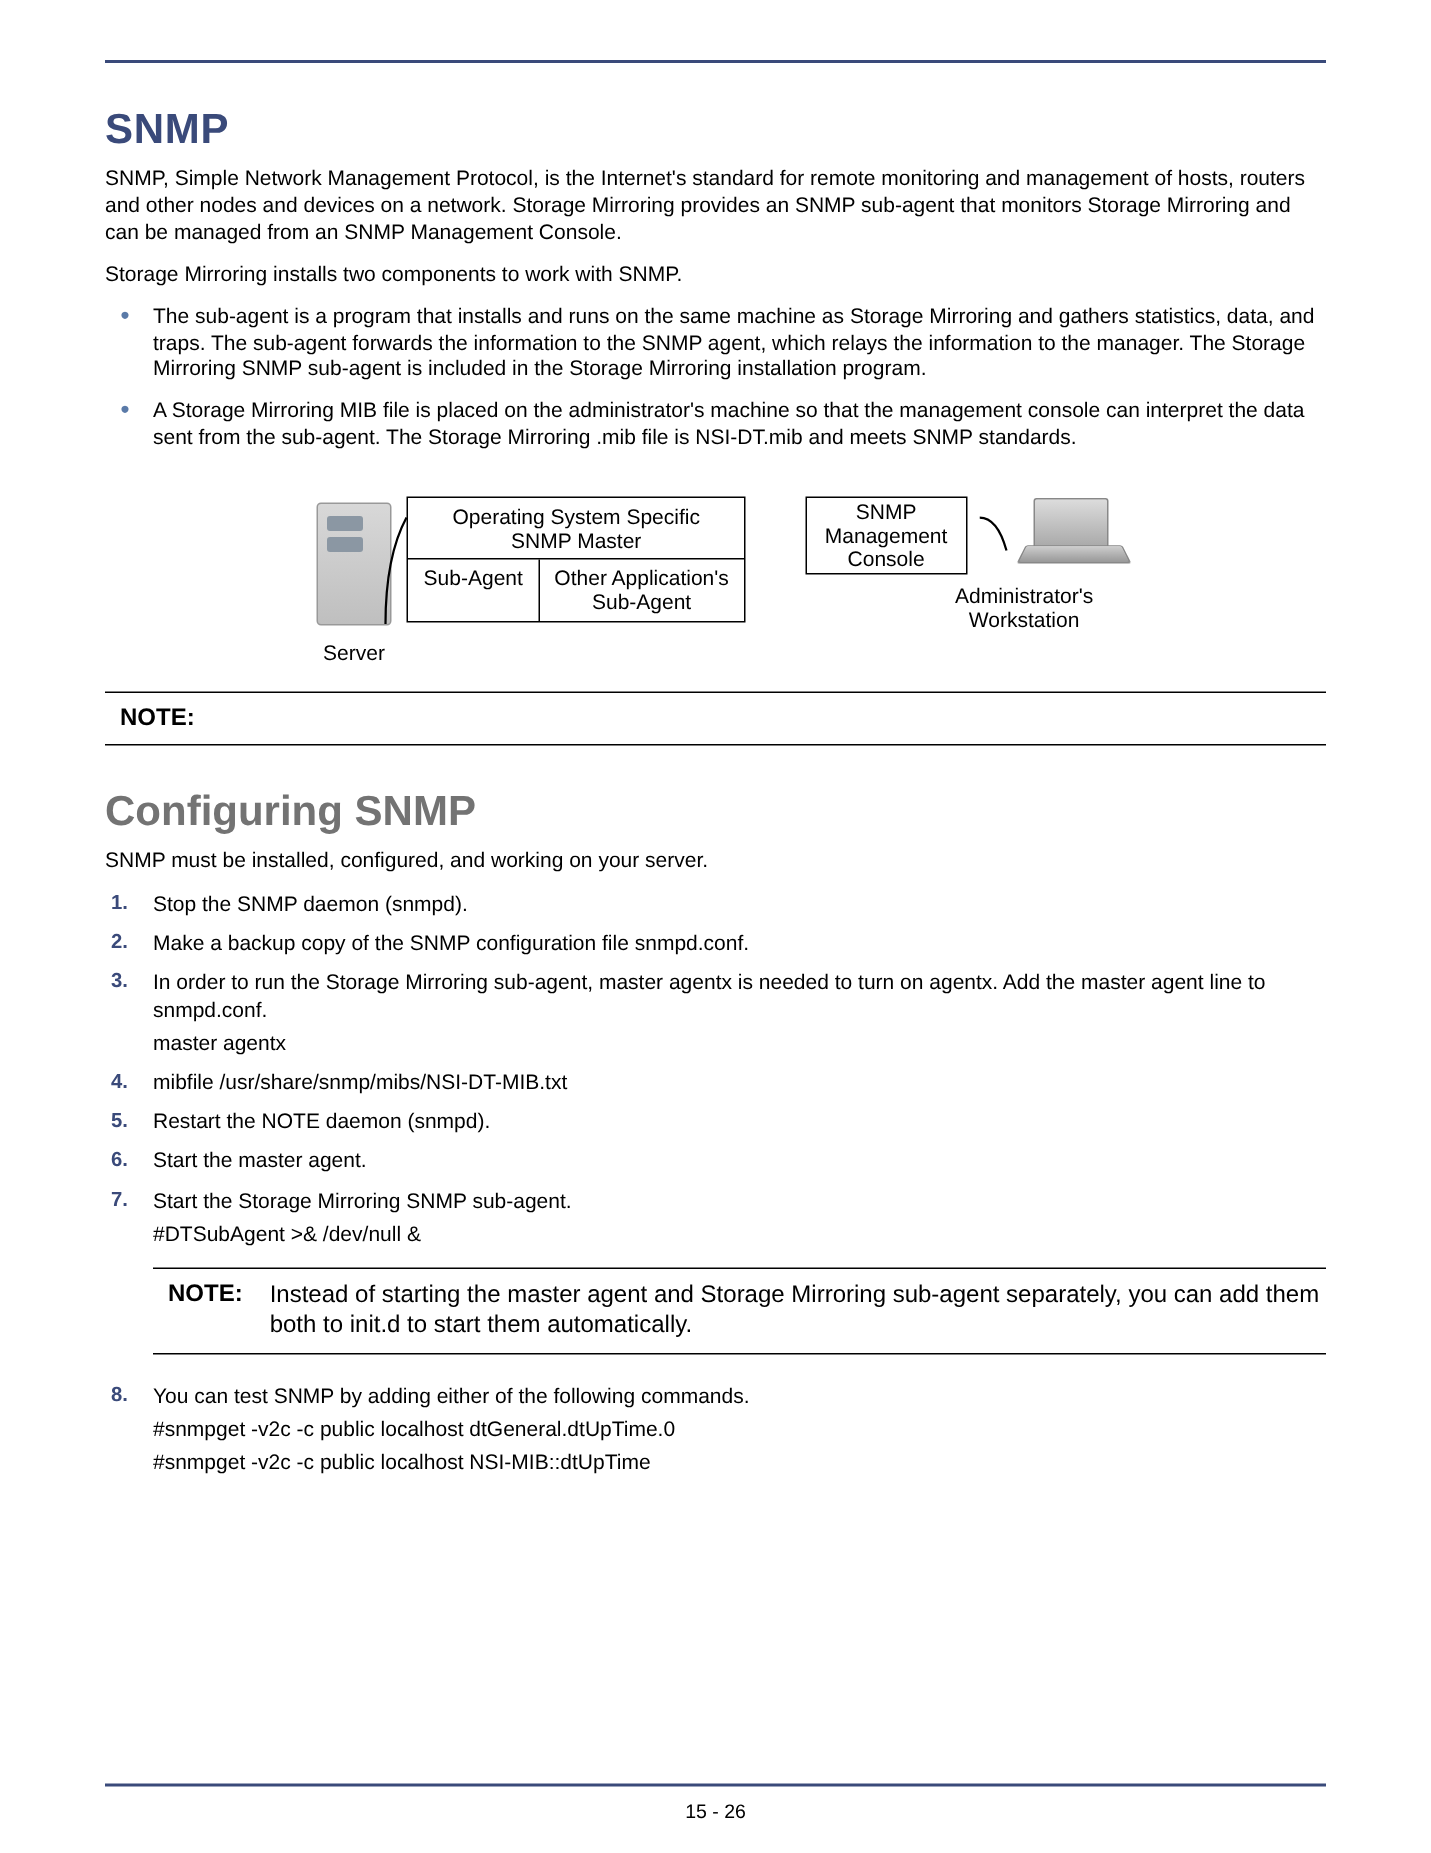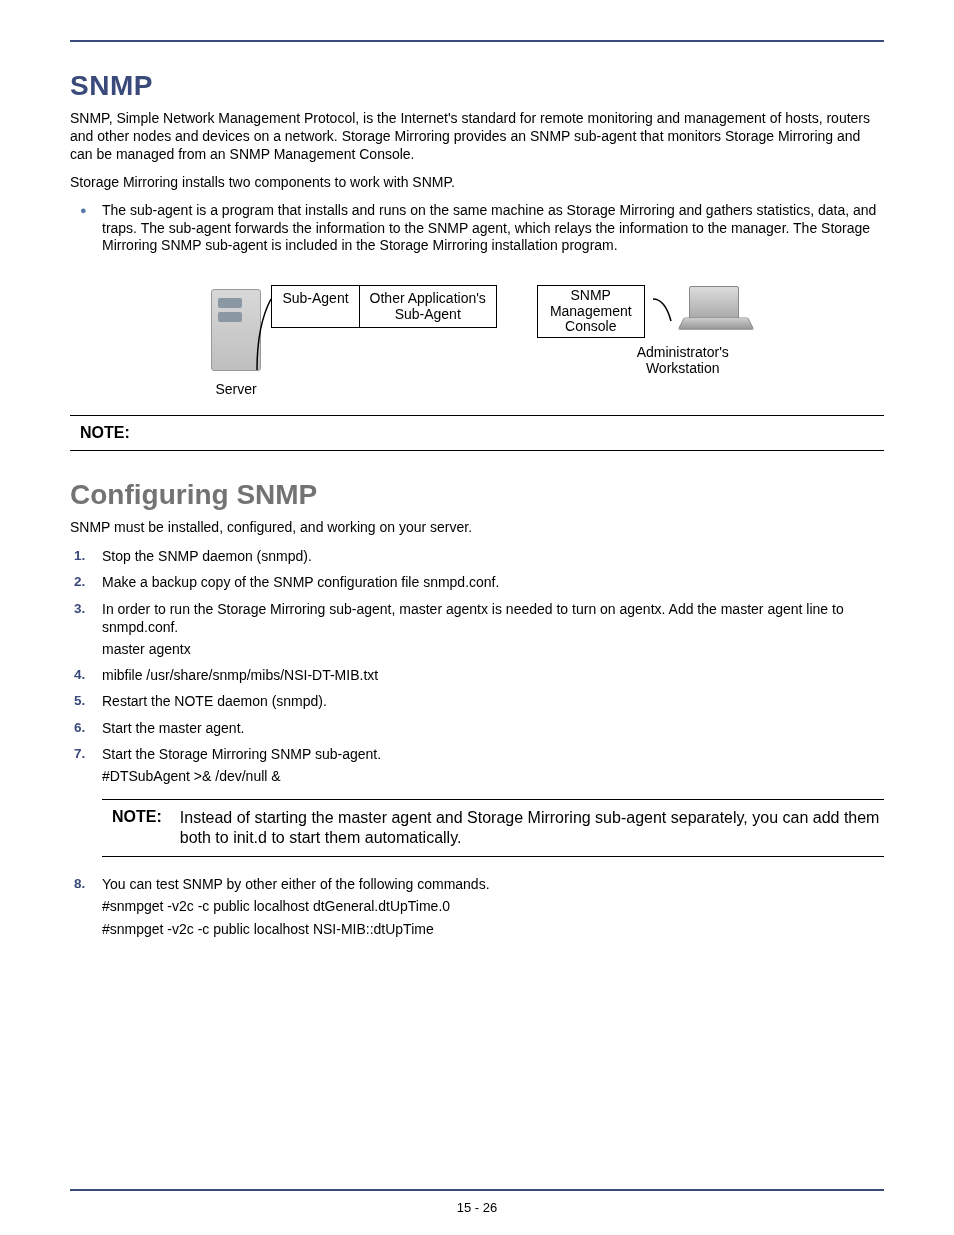--- a/index.html
+++ b/index.html
@@ -218,35 +218,38 @@
 
   <div class="top-rule"></div>
 
   <h1 class="section-title">SNMP</h1>
 
   <p class="body">SNMP, Simple Network Management Protocol, is the Internet's standard for remote monitoring and management of hosts, routers and other nodes and devices on a network. Storage Mirroring provides an SNMP sub-agent that monitors Storage Mirroring and can be managed from an SNMP Management Console.</p>
   <p class="body">Storage Mirroring installs two components to work with SNMP.</p>
 
   <ul class="bullets">
     <li>The sub-agent is a program that installs and runs on the same machine as Storage Mirroring and gathers statistics, data, and traps. The sub-agent forwards the information to the SNMP agent, which relays the information to the manager. The Storage Mirroring SNMP sub-agent is included in the Storage Mirroring installation program.</li>
+    <li>A Storage Mirroring MIB file is placed on the administrator's machine so that the management console can interpret the data sent from the sub-agent. The Storage Mirroring .mib file is NSI-DT.mib and meets SNMP standards.</li>
   </ul>
 
   <div class="diagram">
     <div class="diag-left">
       <div class="diag-left-row">
         <div style="display:flex;flex-direction:column;align-items:center;">
           <div class="srv-img">
             <div class="tower"></div>
           </div>
         </div>
         <div style="position:relative;">
           <svg width="18" height="90" style="position:absolute;left:-16px;top:0">
             <path class="wire" d="M2 85 Q2 40 16 14"></path>
           </svg>
           <div class="os-box">
+            <div class="os-top" style="white-space:pre-line">Operating System Specific
+SNMP Master</div>
             <div class="os-row">
               <div class="os-cell">Sub-Agent</div>
               <div class="os-cell" style="white-space:pre-line">Other Application's
 Sub-Agent</div>
             </div>
           </div>
         </div>
       </div>
       <div class="srv-label" style="align-self:flex-start;margin-left:10px;">Server</div>
     </div>
@@ -296,21 +299,21 @@
     </li>
   </ol>
 
   <div class="note" style="margin-left:32px;">
     <div class="note-label">NOTE:</div>
     <div class="note-body">Instead of starting the master agent and Storage Mirroring sub-agent separately, you can add them both to init.d to start them automatically.</div>
   </div>
 
   <ol class="numbers" start="8" style="counter-reset: step 7;">
     <li>
-      <span>You can test SNMP by other either of the following commands.</span>
+      <span>You can test SNMP by adding either of the following commands.</span>
       <div class="sub">#snmpget -v2c -c public localhost dtGeneral.dtUpTime.0</div>
       <div class="sub">#snmpget -v2c -c public localhost NSI-MIB::dtUpTime</div>
     </li>
   </ol>
 
   <div class="bottom-rule"></div>
   <div class="page-num">15 - 26</div>
 </div>
 
 </body></html>

